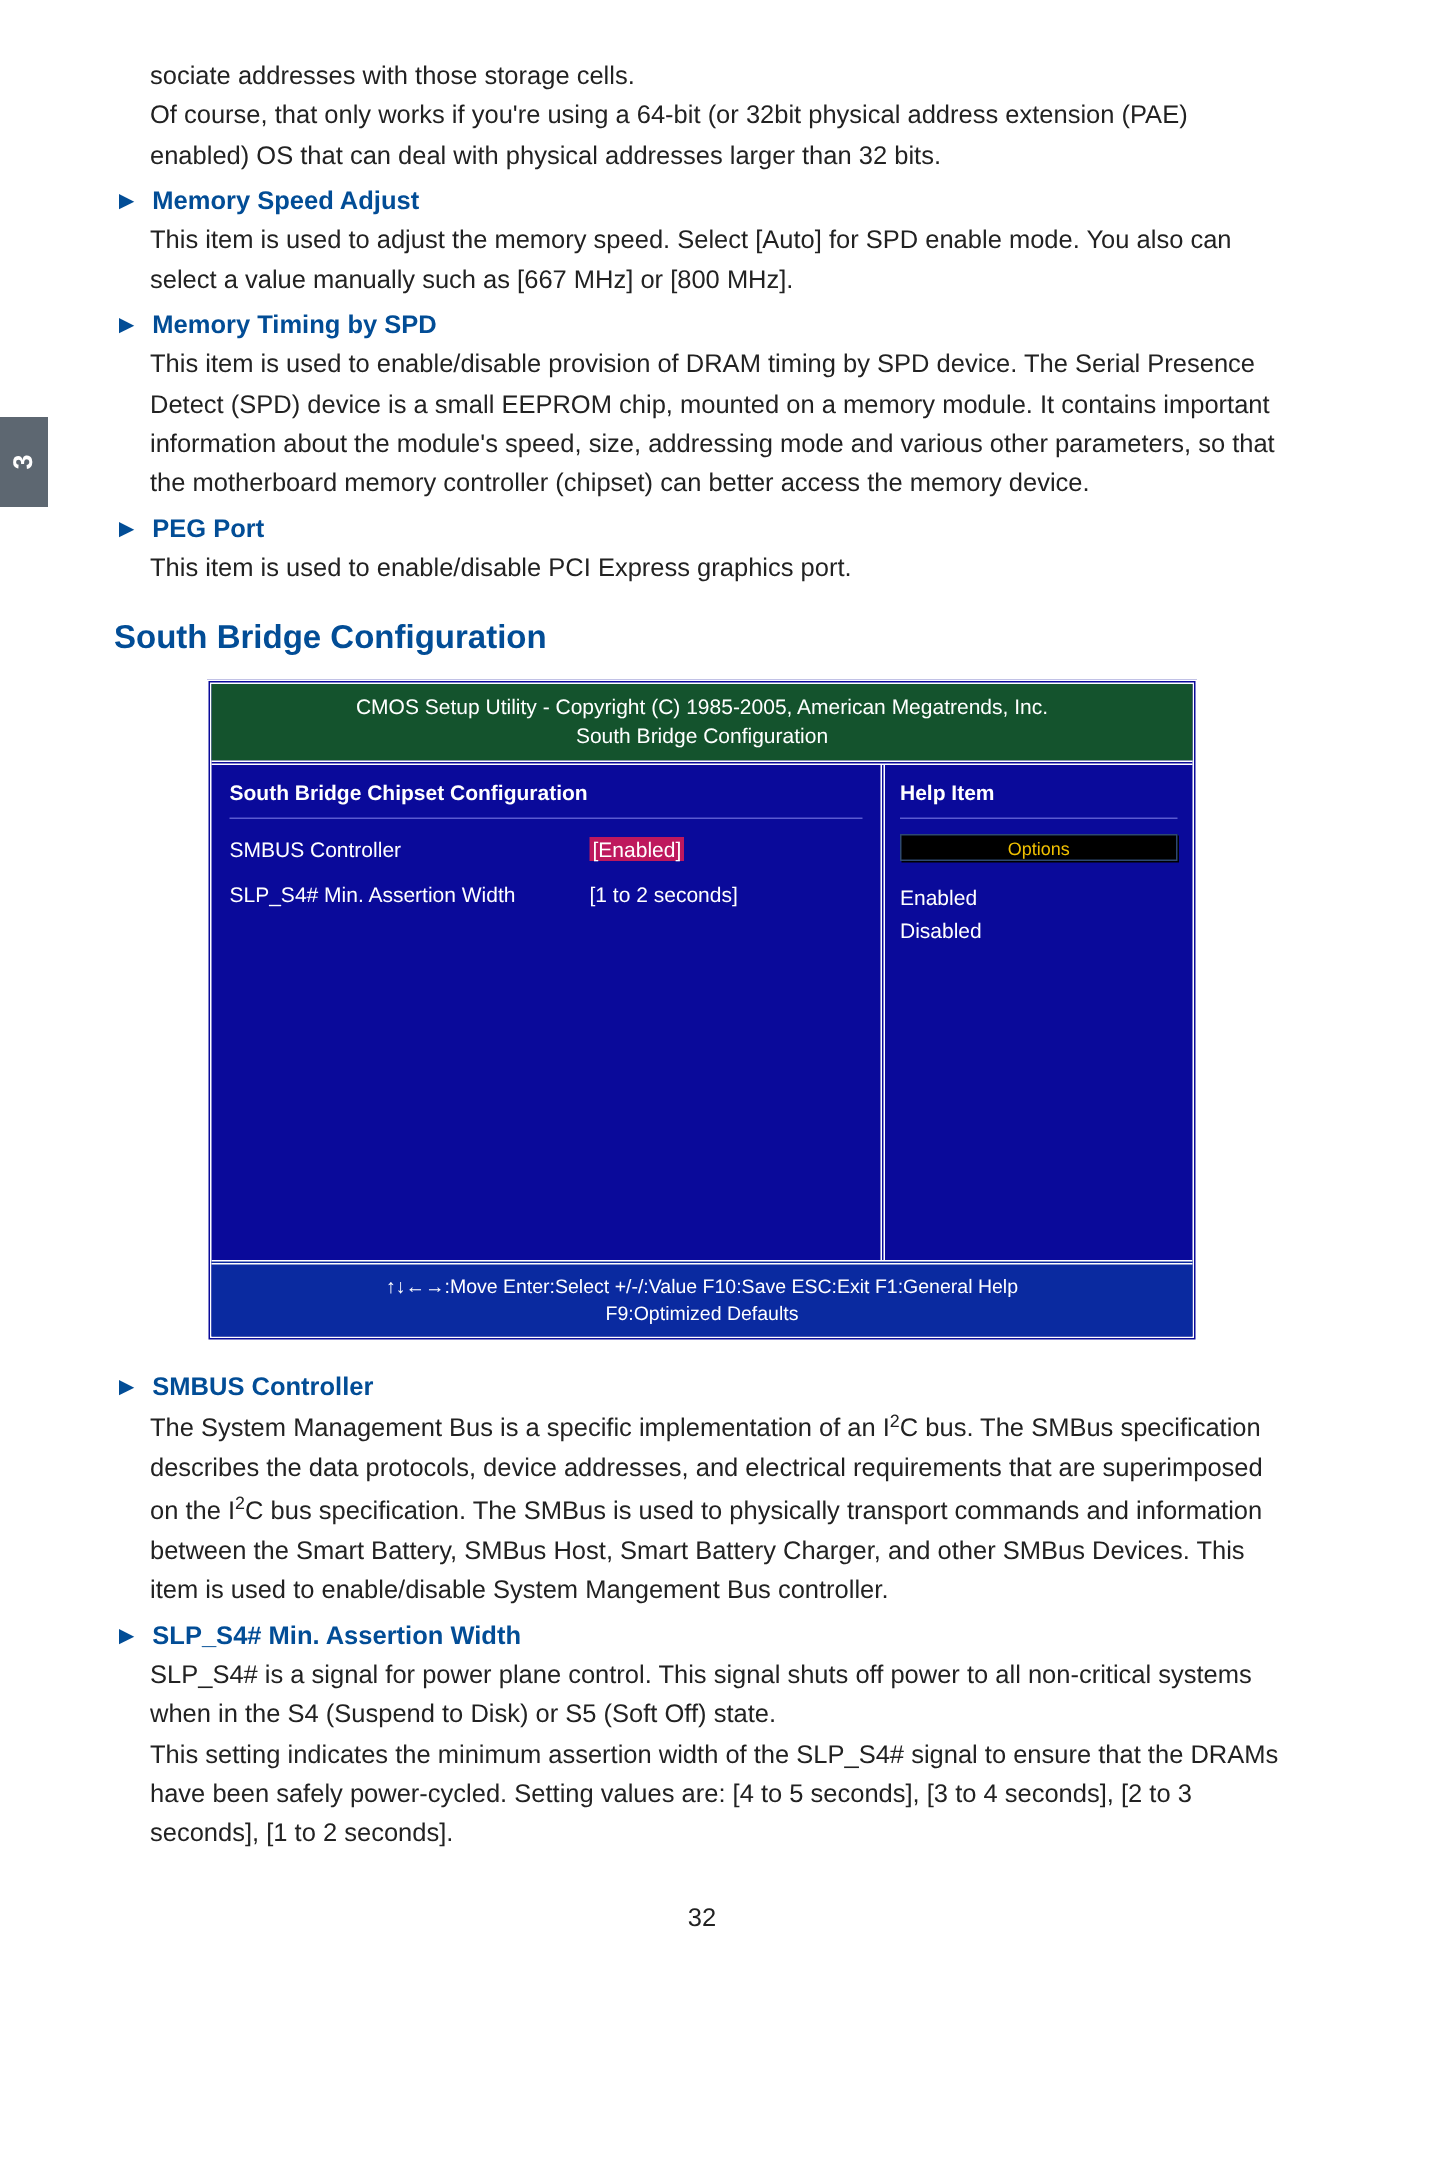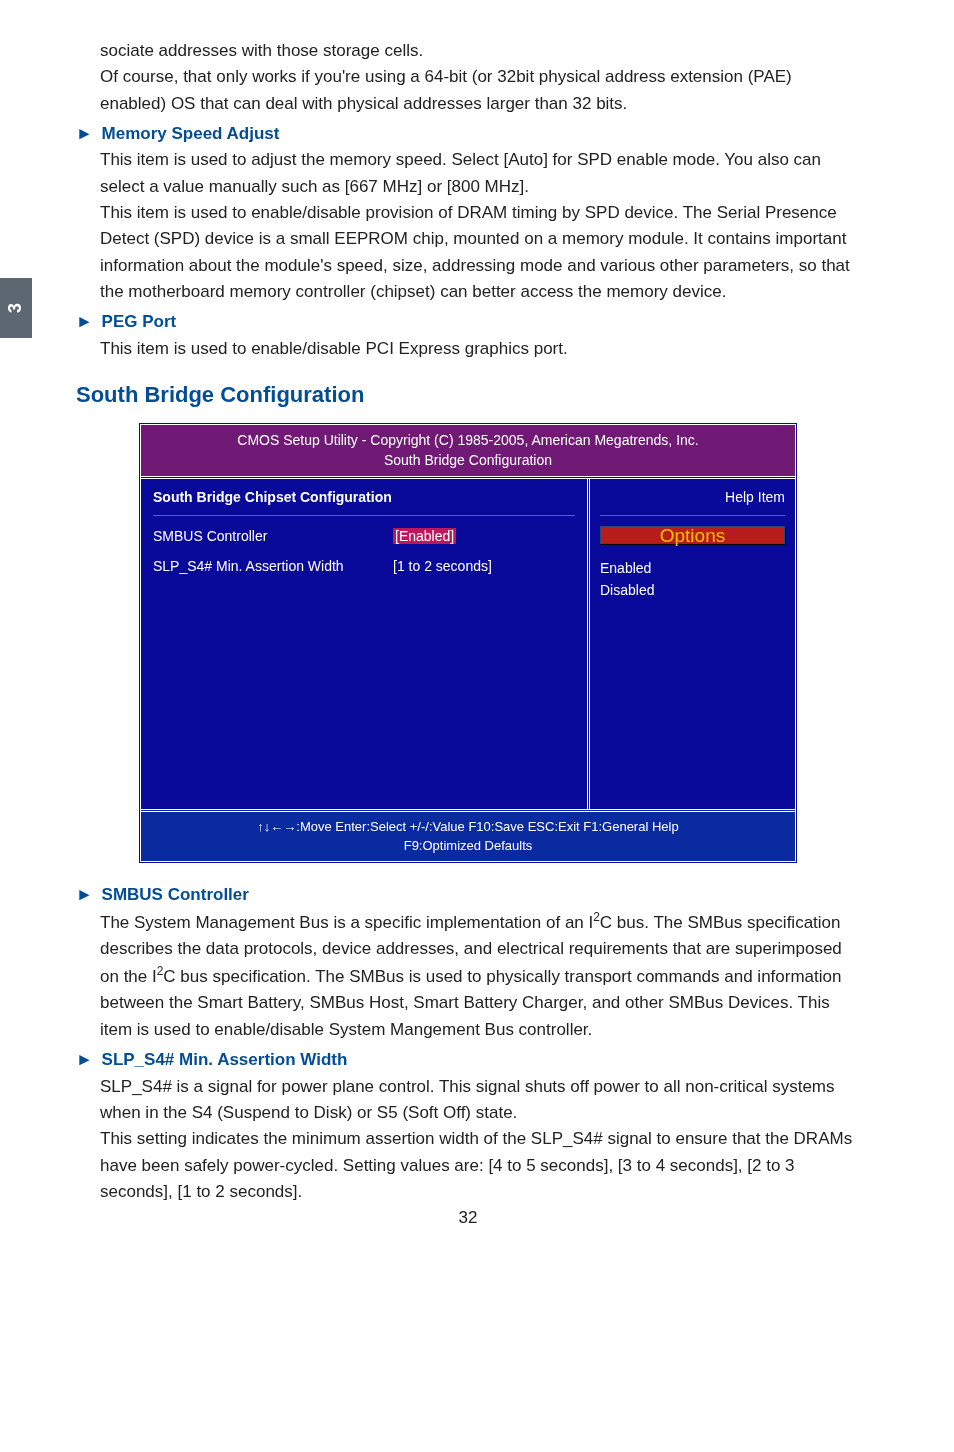--- a/index.html
+++ b/index.html
@@ -61,21 +61,21 @@
   }
   .bios {
     width: 660px;
     border: 3px double #fff;
     background: #0a0a9a;
     color: #fff;
     font-family: Arial, Helvetica, sans-serif;
     font-size: 14px;
   }
   .bios-title {
-    background: #701a75;
+    background: #14532d;
     color: #fff;
     text-align: center;
     padding: 6px 4px 6px 4px;
     font-size: 14px;
     line-height: 1.4;
   }
   .bios-body {
     display: flex;
     border-top: 3px double #fff;
   }
@@ -91,32 +91,33 @@
   }
   .subhead {
     color: #fff;
     padding-bottom: 6px;
     border-bottom: 1px solid #5a5ad0;
     margin-bottom: 10px;
     font-size: 14px;
     font-weight: bold;
   }
   .right-head {
-    text-align: right;
+    text-align: left;
     color: #fff;
     padding-bottom: 6px;
     border-bottom: 1px solid #5a5ad0;
     margin-bottom: 10px;
+    font-weight: bold;
   }
   .opt-btn {
-    background: #b91c1c;
+    background: #000000;
     color: #f0c000;
     height: 18px;
     text-align: center;
-    font-size: 19px;
+    font-size: 12px;
     line-height: 18px;
     border: 1px solid #2d4870;
     margin-bottom: 14px;
     position: relative;
     box-shadow: 1px 1px 0 #000;
   }
   .param-row {
     display: flex;
     margin-bottom: 8px;
     font-size: 14px;
@@ -132,20 +133,21 @@
     background: #0a2aa0;
     color: #fff;
     text-align: center;
     padding: 6px 4px;
     font-size: 13px;
     line-height: 1.4;
   }
   .sup { vertical-align: super; font-size: 0.7em; }
   .page-num {
     text-align: center;
+    margin-top: 30px;
     font-size: 17px;
   }
 </style>
 </head>
 <body>
 
 <div class="side-tab">
   <span>3</span>
 </div>
 
@@ -153,20 +155,24 @@
 
   <p class="body">sociate addresses with those storage cells.</p>
   <p class="body">Of course, that only works if you're using a 64-bit (or 32bit physical address extension (PAE) enabled) OS that can deal with physical addresses larger than 32 bits.</p>
 
   <div class="heading-row">
     <span class="arrow">►</span>
     <span>Memory Speed Adjust</span>
   </div>
   <p class="body">This item is used to adjust the memory speed. Select [Auto] for SPD enable mode. You also can select a value manually such as [667 MHz] or [800 MHz].</p>
 
+  <div class="heading-row">
+    <span class="arrow">►</span>
+    <span>Memory Timing by SPD</span>
+  </div>
   <p class="body">This item is used to enable/disable provision of DRAM timing by SPD device. The Serial Presence Detect (SPD) device is a small EEPROM chip, mounted on a memory module. It contains important information about the module's speed, size, addressing mode and various other parameters, so that the motherboard memory controller (chipset) can better access the memory device.</p>
 
   <div class="heading-row">
     <span class="arrow">►</span>
     <span>PEG Port</span>
   </div>
   <p class="body">This item is used to enable/disable PCI Express graphics port.</p>
 
   <h2 class="section">South Bridge Configuration</h2>
 

